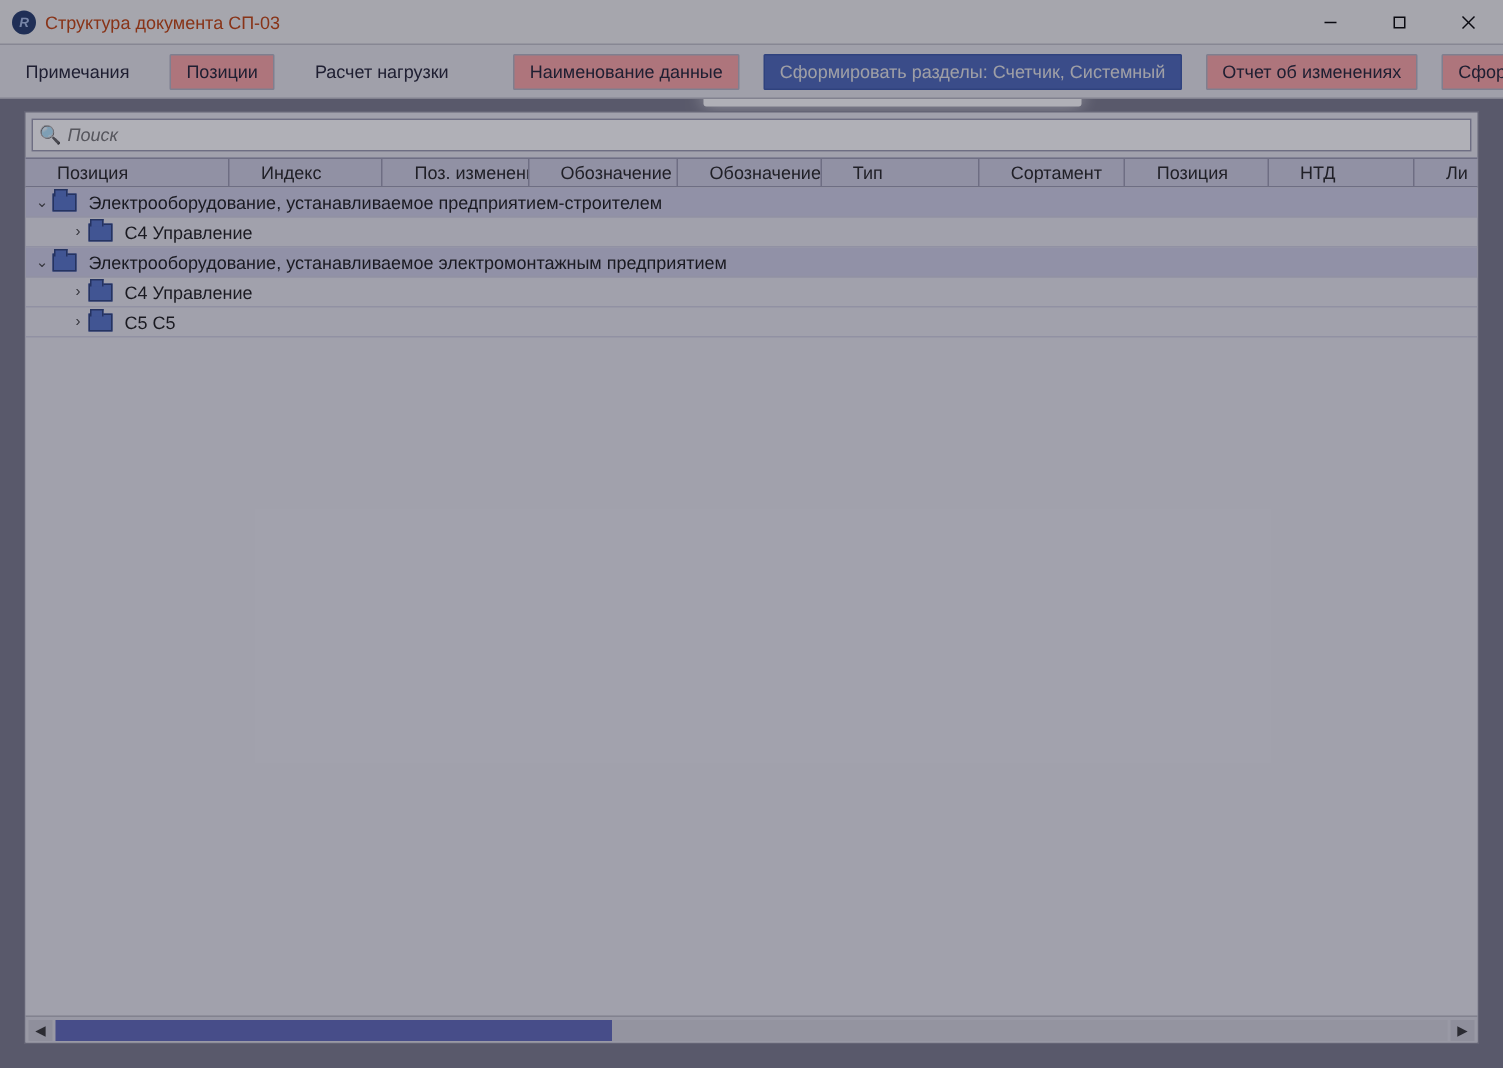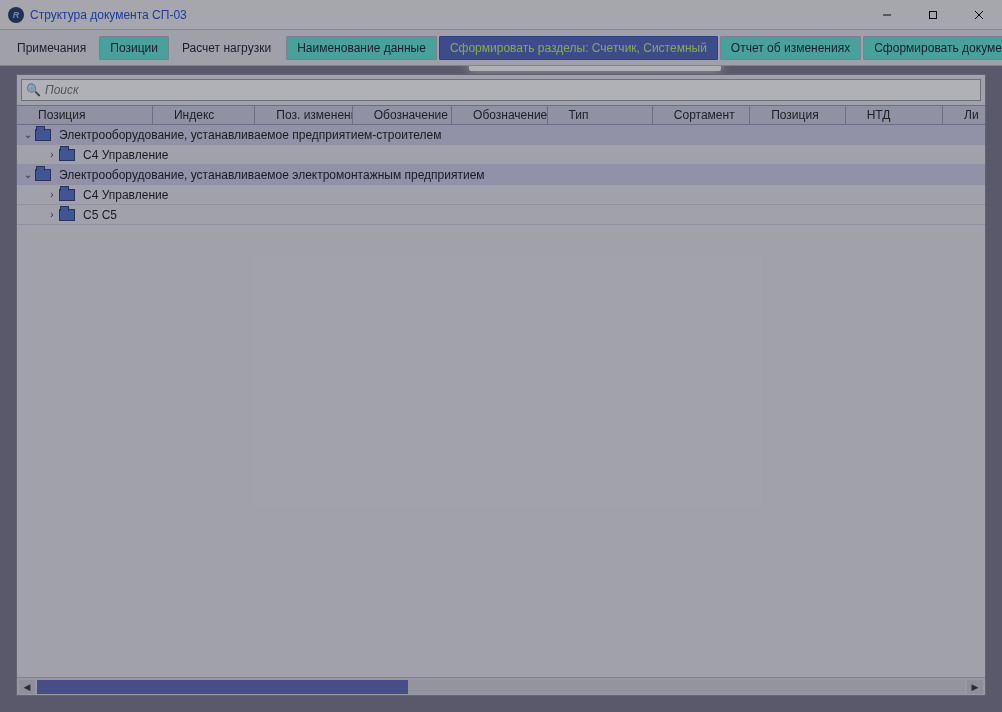--- a/index.html
+++ b/index.html
@@ -6,29 +6,29 @@
   body { background: #7a7a8a; width: 1002px; height: 712px; overflow: hidden; position: relative; }
 
   
   .dark-veil { position: absolute; inset: 0; background: rgba(30,30,50,0.35); pointer-events:none; z-index: 50; }
   .highlight-hole { position:absolute; top:35px; left:469px; width:252px; height:36px; background:#fff; border-radius:2px; z-index:5; box-shadow: 0 0 12px rgba(255,255,255,0.7); pointer-events:none; }
 
   
   .titlebar { position:relative; z-index:10; height:30px; background:#f0f0f0; display:flex; align-items:center; padding-left:8px; border-bottom:1px solid #c0c0c8; }
   .titlebar .app-icon { width:16px; height:16px; border-radius:50%; background:#223a6a; display:inline-flex; align-items:center; justify-content:center; margin-right:6px; }
   .titlebar .app-icon span { color:#a8bde6; font-size:9px; font-weight:bold; font-style:italic;}
-  .titlebar .title { color:#1d4ed8; }
+  .titlebar .title { color:#c2410c; }
   .win-controls { margin-left:auto; display:flex; }
   .win-btn { width:46px; height:30px; display:flex; align-items:center; justify-content:center; color:#000; }
 
   
-  .toolbar { position:relative; z-index:10; height:36px; background:#e6e6ec; display:flex; align-items:center; padding:0 6px; gap:2px; border-bottom:1px solid #b8b8c2; }
-  .tbtn { padding:4px 10px; background:#5eead4; border:1px solid #b4b4c2; color:#212133; cursor:default; white-space:nowrap; border-radius:1px; }
+  .toolbar { position:relative; z-index:10; height:36px; background:#e6e6ec; display:flex; align-items:center; padding:0 6px; gap:16px; border-bottom:1px solid #b8b8c2; }
+  .tbtn { padding:4px 10px; background:#fca5a5; border:1px solid #b4b4c2; color:#212133; cursor:default; white-space:nowrap; border-radius:1px; }
   .tbtn.flat { background:transparent; border-color:transparent; }
-  .tbtn.primary { position:relative; z-index:60; background:#4a66b8; color:#bef264; border:1px solid #3a56a8; }
+  .tbtn.primary { position:relative; z-index:60; background:#4a66b8; color:#e5e5e5; border:1px solid #3a56a8; }
   .toolbar .spacer { flex:1; }
 
   
   .content { position:absolute; top:74px; left:16px; right:16px; bottom:16px; background:#e9e9ef; border:1px solid #8a8a9a; z-index:10; display:flex; flex-direction:column; }
 
   
   .searchbar { height:22px; margin:4px; background:#fff; border:1px solid #9a9ab0; display:flex; align-items:center; padding:0 4px; color:#777; }
   .searchbar .sicon { margin-right:4px; font-size:12px; }
   .searchbar input { border:none; outline:none; flex:1; color:#0c4a6e; font-style:italic; background:transparent; }
 

